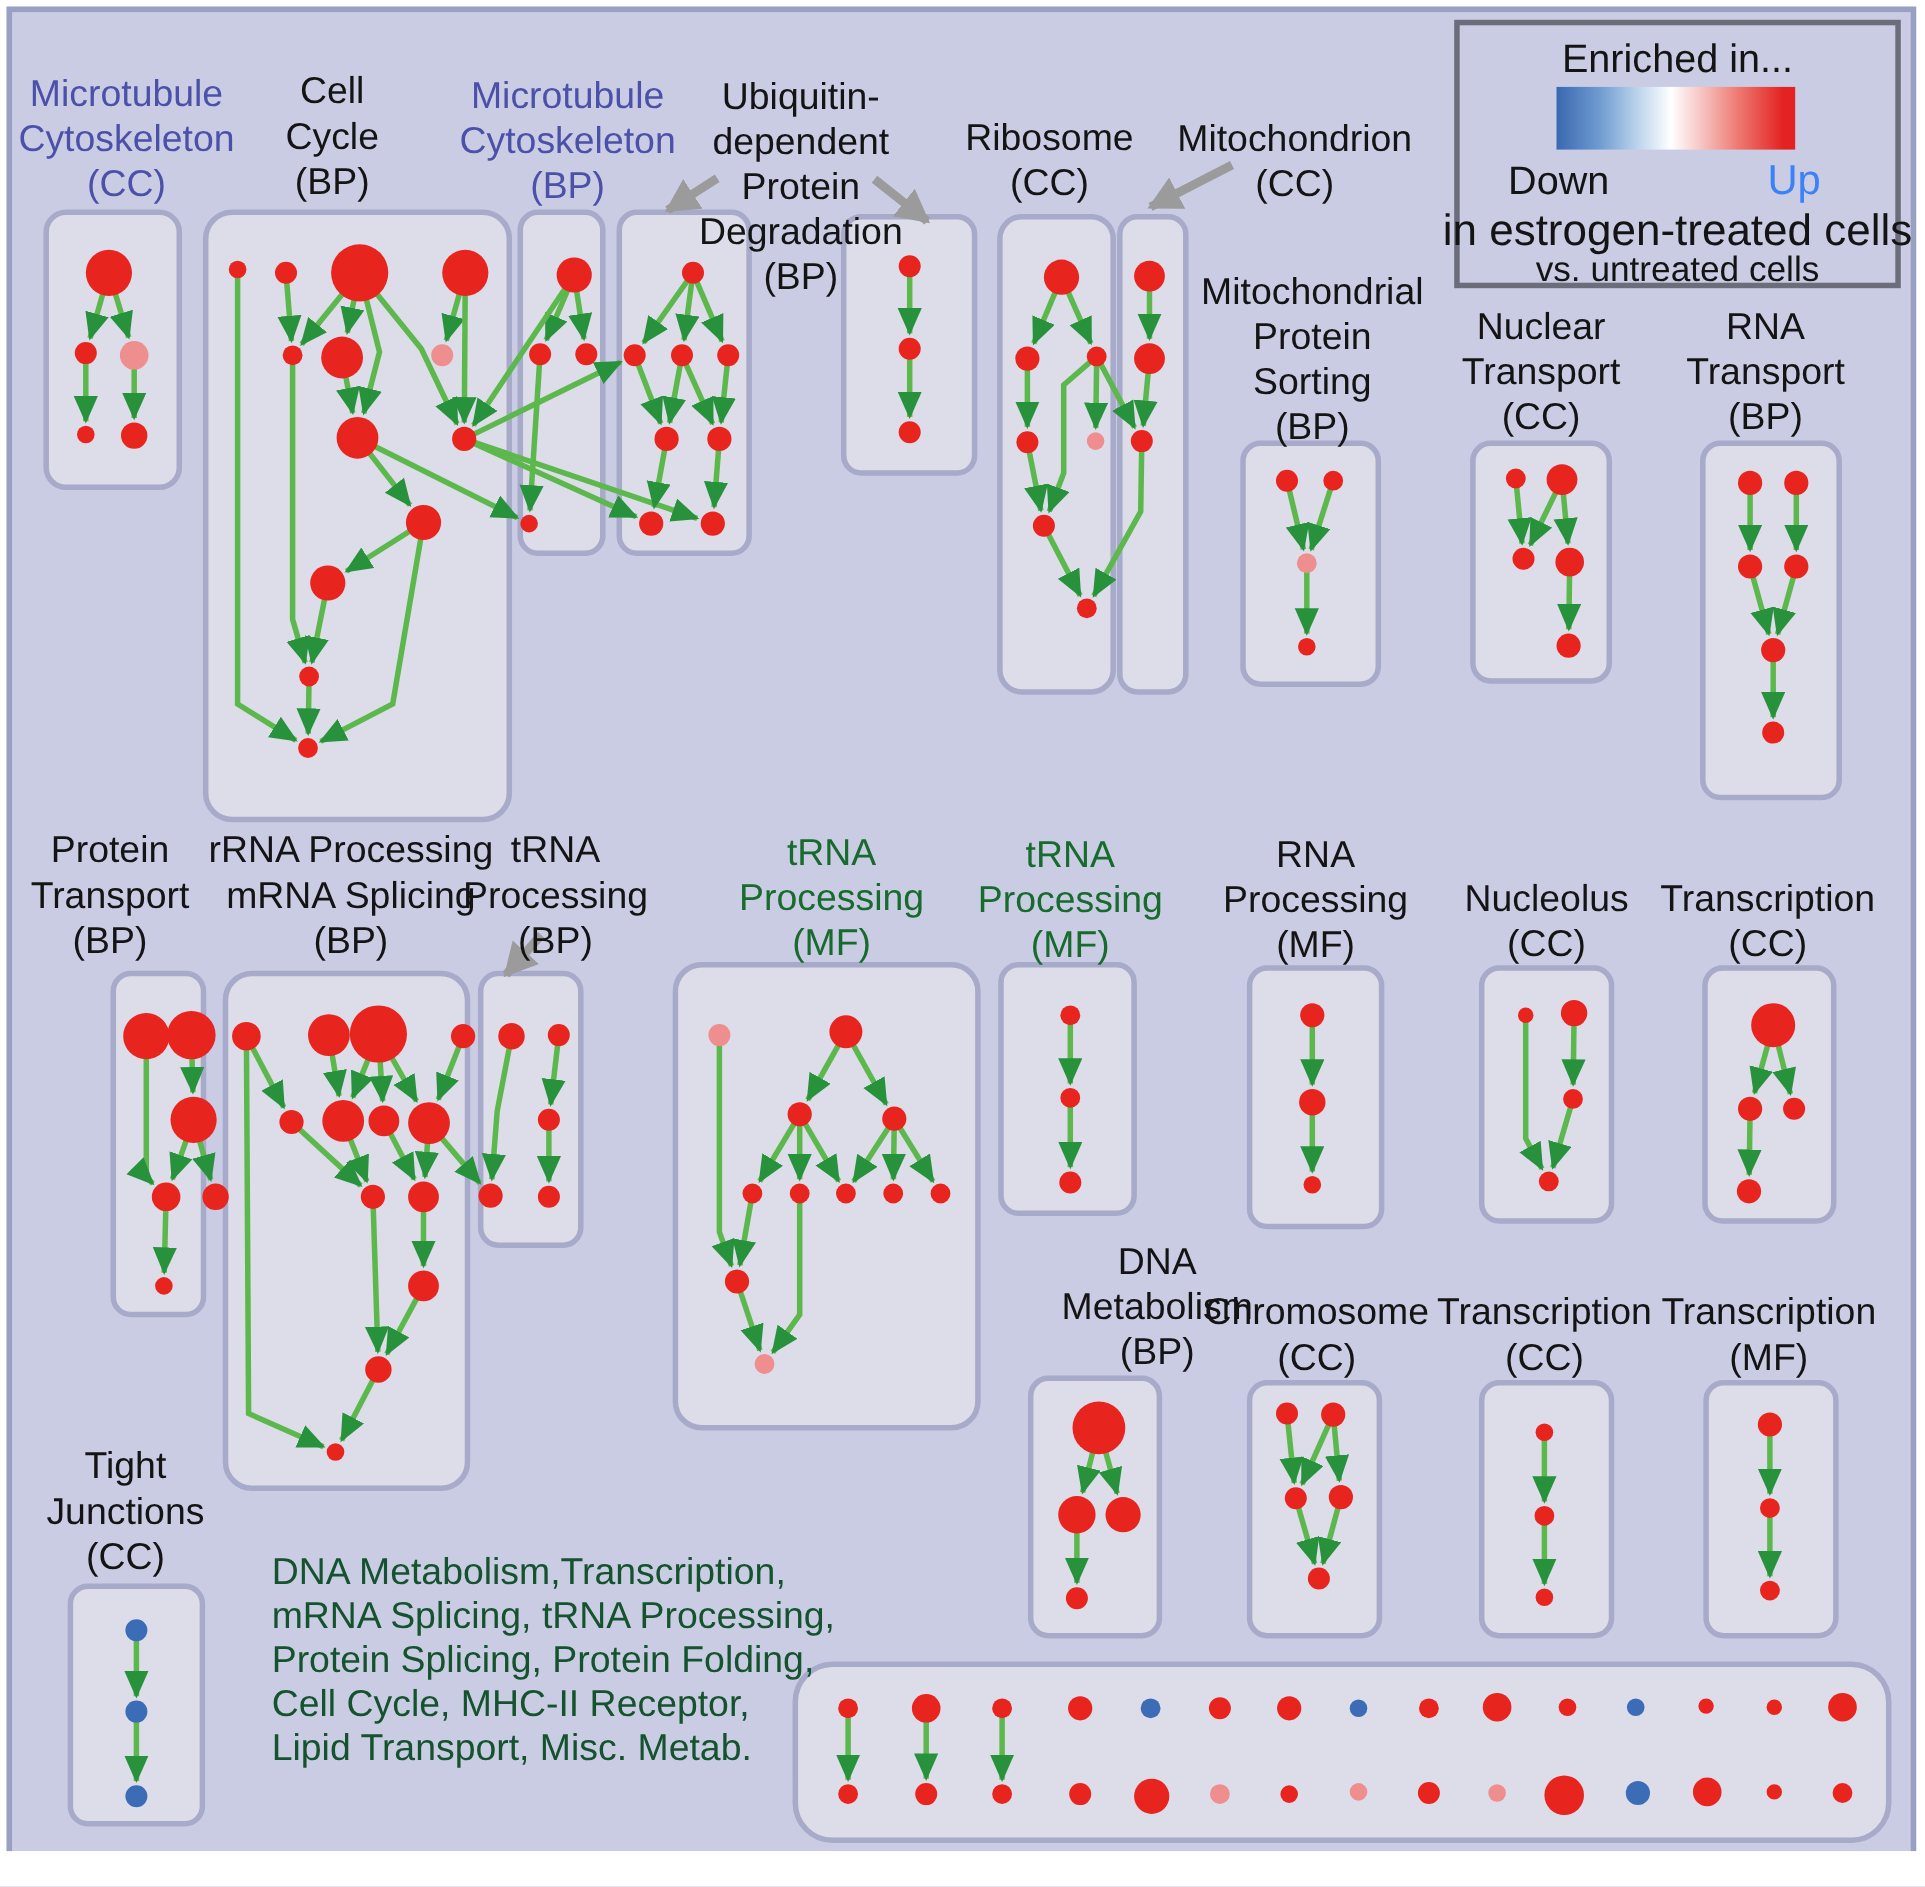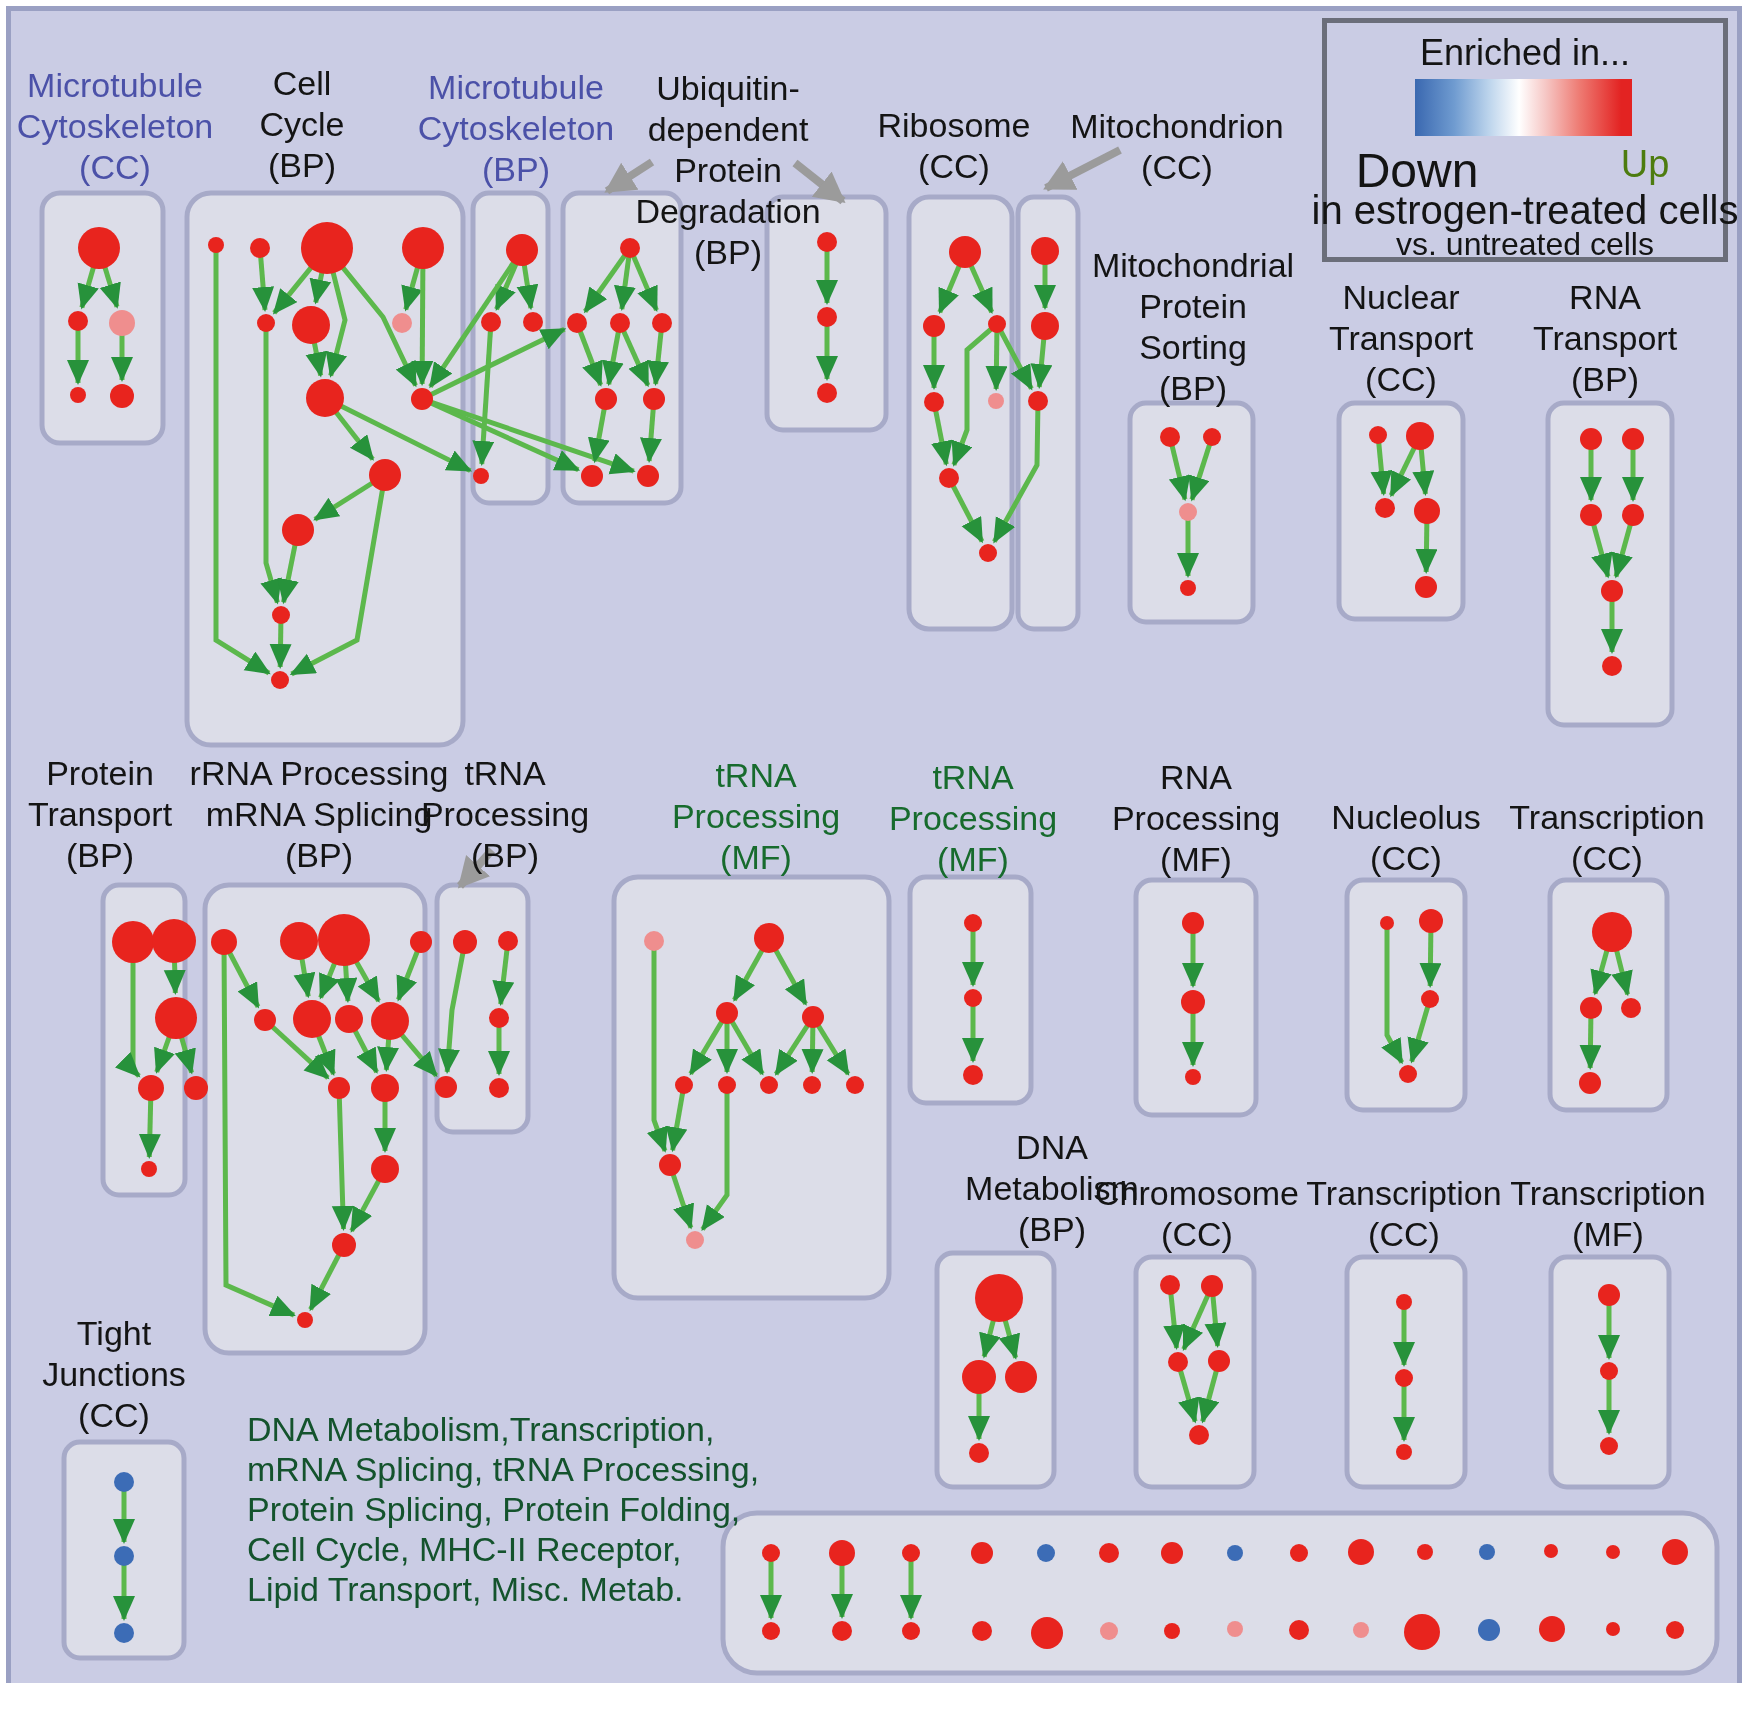--- a/index.html
+++ b/index.html
@@ -8,22 +8,22 @@
   svg#diagram{position:absolute;left:0;top:0;}
   .box{fill:#dcdde8;stroke:#a7aac8;stroke-width:5px;}
   .label{position:absolute;transform:translateX(-50%);text-align:center;font-size:34px;line-height:41px;color:#141414;white-space:nowrap;}
   .label.blue{color:#4b51a8;}
   .label.green{color:#176b2d;}
   #note-block{position:absolute;left:247px;top:1409px;font-size:34px;line-height:40px;color:#14532d;white-space:nowrap;}
   #legend{position:absolute;left:1322px;top:18px;width:406px;height:244px;border:5px solid #6b6e7a;box-sizing:border-box;}
   #legend .lg-title{position:absolute;left:50%;top:9px;transform:translateX(-50%);font-size:36px;color:#141414;white-space:nowrap;}
   #legend .lg-bar{position:absolute;left:88px;top:56px;width:217px;height:57px;
      background:linear-gradient(to right,#3a68b0 0%,#6f9bd0 18%,#bcd4ec 34%,#ffffff 48%,#f6c8c6 60%,#ee7a72 76%,#e32322 95%);}
-  #legend .lg-down{position:absolute;left:90px;top:120px;transform:translateX(-50%);font-size:48px;color:#141414;}
-  #legend .lg-up{position:absolute;left:318px;top:120px;transform:translateX(-50%);font-size:38px;color:#4d7c0f;}
+  #legend .lg-down{position:absolute;left:90px;top:120px;transform:translateX(-50%);font-size:36px;color:#141414;}
+  #legend .lg-up{position:absolute;left:304px;top:120px;transform:translateX(-50%);font-size:38px;color:#3b82f6;}
   #legend .lg-sub1{position:absolute;left:50%;top:165px;transform:translateX(-50%);font-size:40px;color:#141414;white-space:nowrap;}
   #legend .lg-sub2{position:absolute;left:50%;top:203px;transform:translateX(-50%);font-size:32px;color:#141414;white-space:nowrap;}
 </style>
 </head>
 <body>
 
 <div id="stage">
   <div id="fig-bg"></div>
   <svg id="diagram" width="1750" height="1715" viewBox="0 0 1750 1715">
     <defs>

